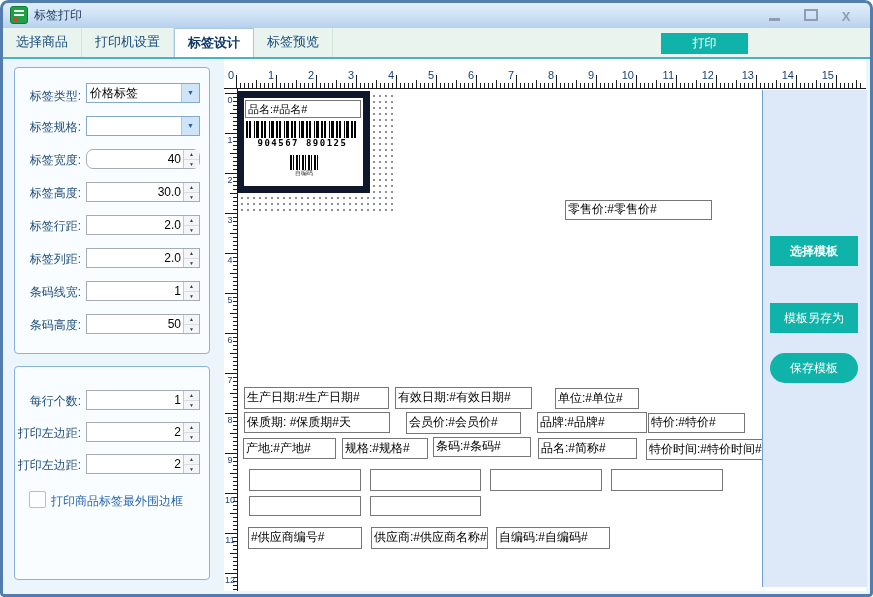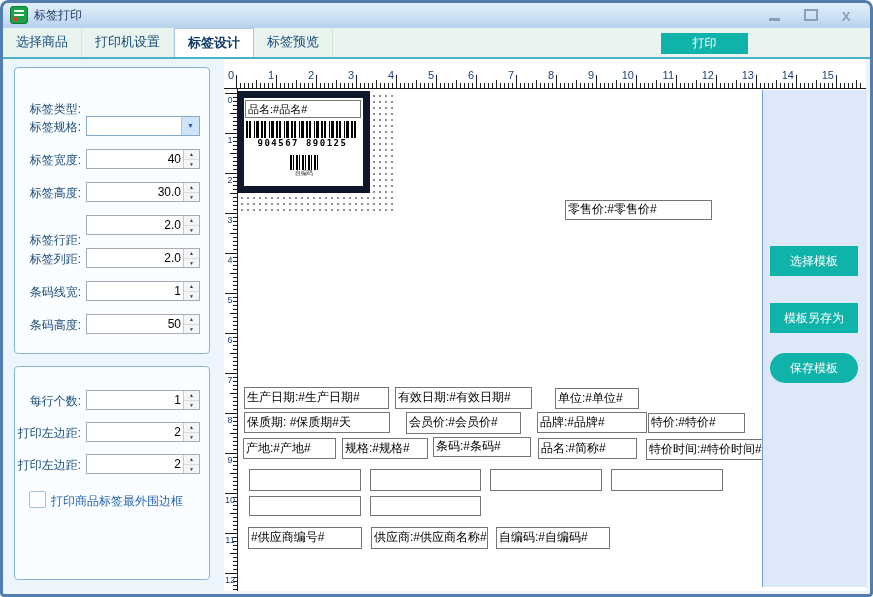--- a/index.html
+++ b/index.html
@@ -92,43 +92,47 @@
 
   <div class="tabstrip">
       <div class="tab">选择商品</div>
       <div class="tab">打印机设置</div>
       <div class="tab active">标签设计</div>
       <div class="tab">标签预览</div>
     </div>
   <div class="print-btn">打印</div>
 
   <div class="groupbox" id="group1">
-      <div class="frow-label" style="top: 33px;">标签类型:</div>
+      <div class="frow-label" style="top: 20px;">标签类型:</div>
+      <div class="sel" style="top: 15px;">
+        <span class="sel-val">价格标签</span>
+        <span class="sel-btn">▼</span>
+      </div>
       <div class="frow-label" style="top: 51px;">标签规格:</div>
       <div class="sel" style="top: 48px;">
         <span class="sel-val"></span>
         <span class="sel-btn">▼</span>
       </div>
       <div class="frow-label" style="top: 84px;">标签宽度:</div>
-      <div class="spin" style="top: 81px;">
+      <div class="spin" style="top: 81px; border-radius: 7px;">
         <span class="spin-val">40</span>
         <span class="spin-btns">
           <span class="sarr">▲</span>
           <span class="sarr">▼</span>
         </span>
       </div>
       <div class="frow-label" style="top: 117px;">标签高度:</div>
       <div class="spin" style="top: 114px;">
         <span class="spin-val">30.0</span>
         <span class="spin-btns">
           <span class="sarr">▲</span>
           <span class="sarr">▼</span>
         </span>
       </div>
-      <div class="frow-label" style="top: 164px;">标签行距:</div>
+      <div class="frow-label" style="top: 150px;">标签行距:</div>
       <div class="spin" style="top: 147px;">
         <span class="spin-val">2.0</span>
         <span class="spin-btns">
           <span class="sarr">▲</span>
           <span class="sarr">▼</span>
         </span>
       </div>
       <div class="frow-label" style="top: 183px;">标签列距:</div>
       <div class="spin" style="top: 180px;">
         <span class="spin-val">2.0</span>
@@ -532,19 +536,19 @@
         <div class="fbox" style="left: 387px; top: 410px; width: 112px; height: 22px; line-height: 19px;"></div>
         <div class="fbox" style="left: 25px; top: 437px; width: 112px; height: 20px; line-height: 17px;"></div>
         <div class="fbox" style="left: 146px; top: 437px; width: 111px; height: 20px; line-height: 17px;"></div>
         <div class="fbox" style="left: 24px; top: 468px; width: 114px; height: 22px; line-height: 19px;">#供应商编号#</div>
         <div class="fbox" style="left: 147px; top: 468px; width: 117px; height: 22px; line-height: 19px;">供应商:#供应商名称#</div>
         <div class="fbox" style="left: 272px; top: 468px; width: 114px; height: 22px; line-height: 19px;">自编码:#自编码#</div>
       </div>
   </div>
 
   <div class="rightpanel" id="rightpanel">
-      <div class="tbtn" style="top: 156px;">选择模板</div>
+      <div class="tbtn" style="top: 146px; font-weight: bold;">选择模板</div>
       <div class="tbtn" style="top: 213px;">模板另存为</div>
       <div class="tbtn" style="top: 263px; border-radius: 15px;">保存模板</div>
     </div>
 
   <div class="border-overlay"></div>
 </div>
 
 </body></html>

